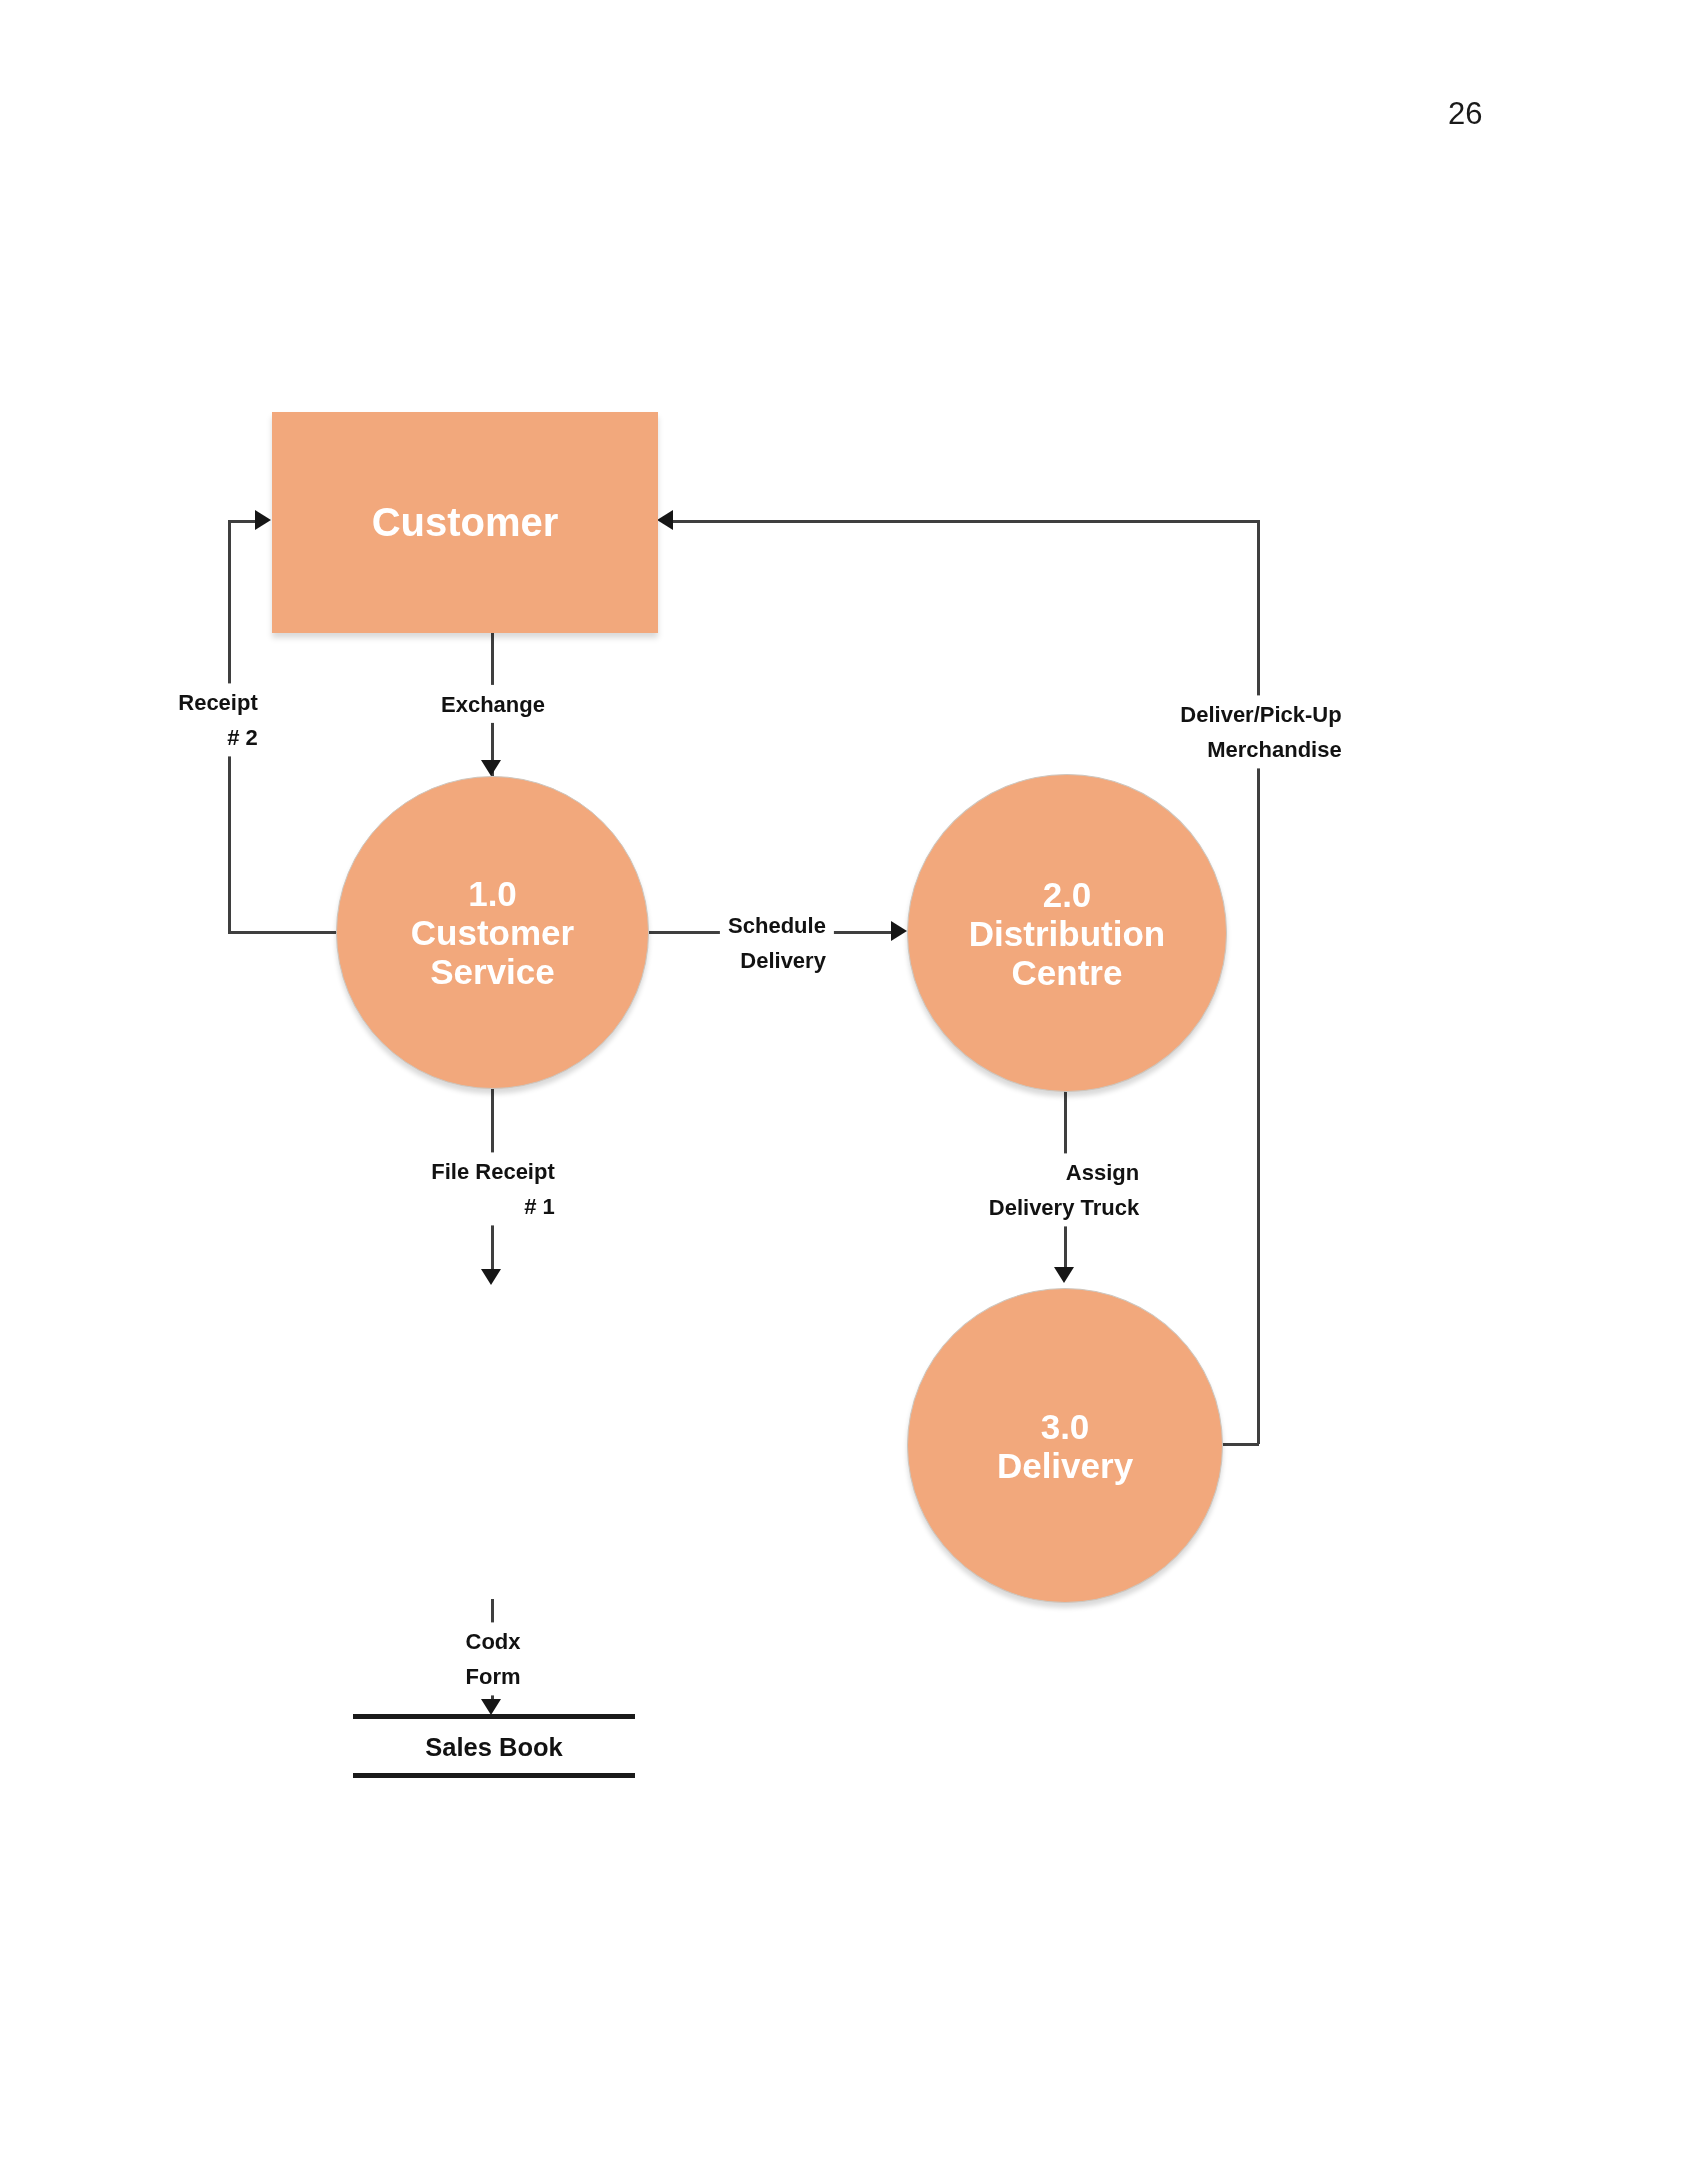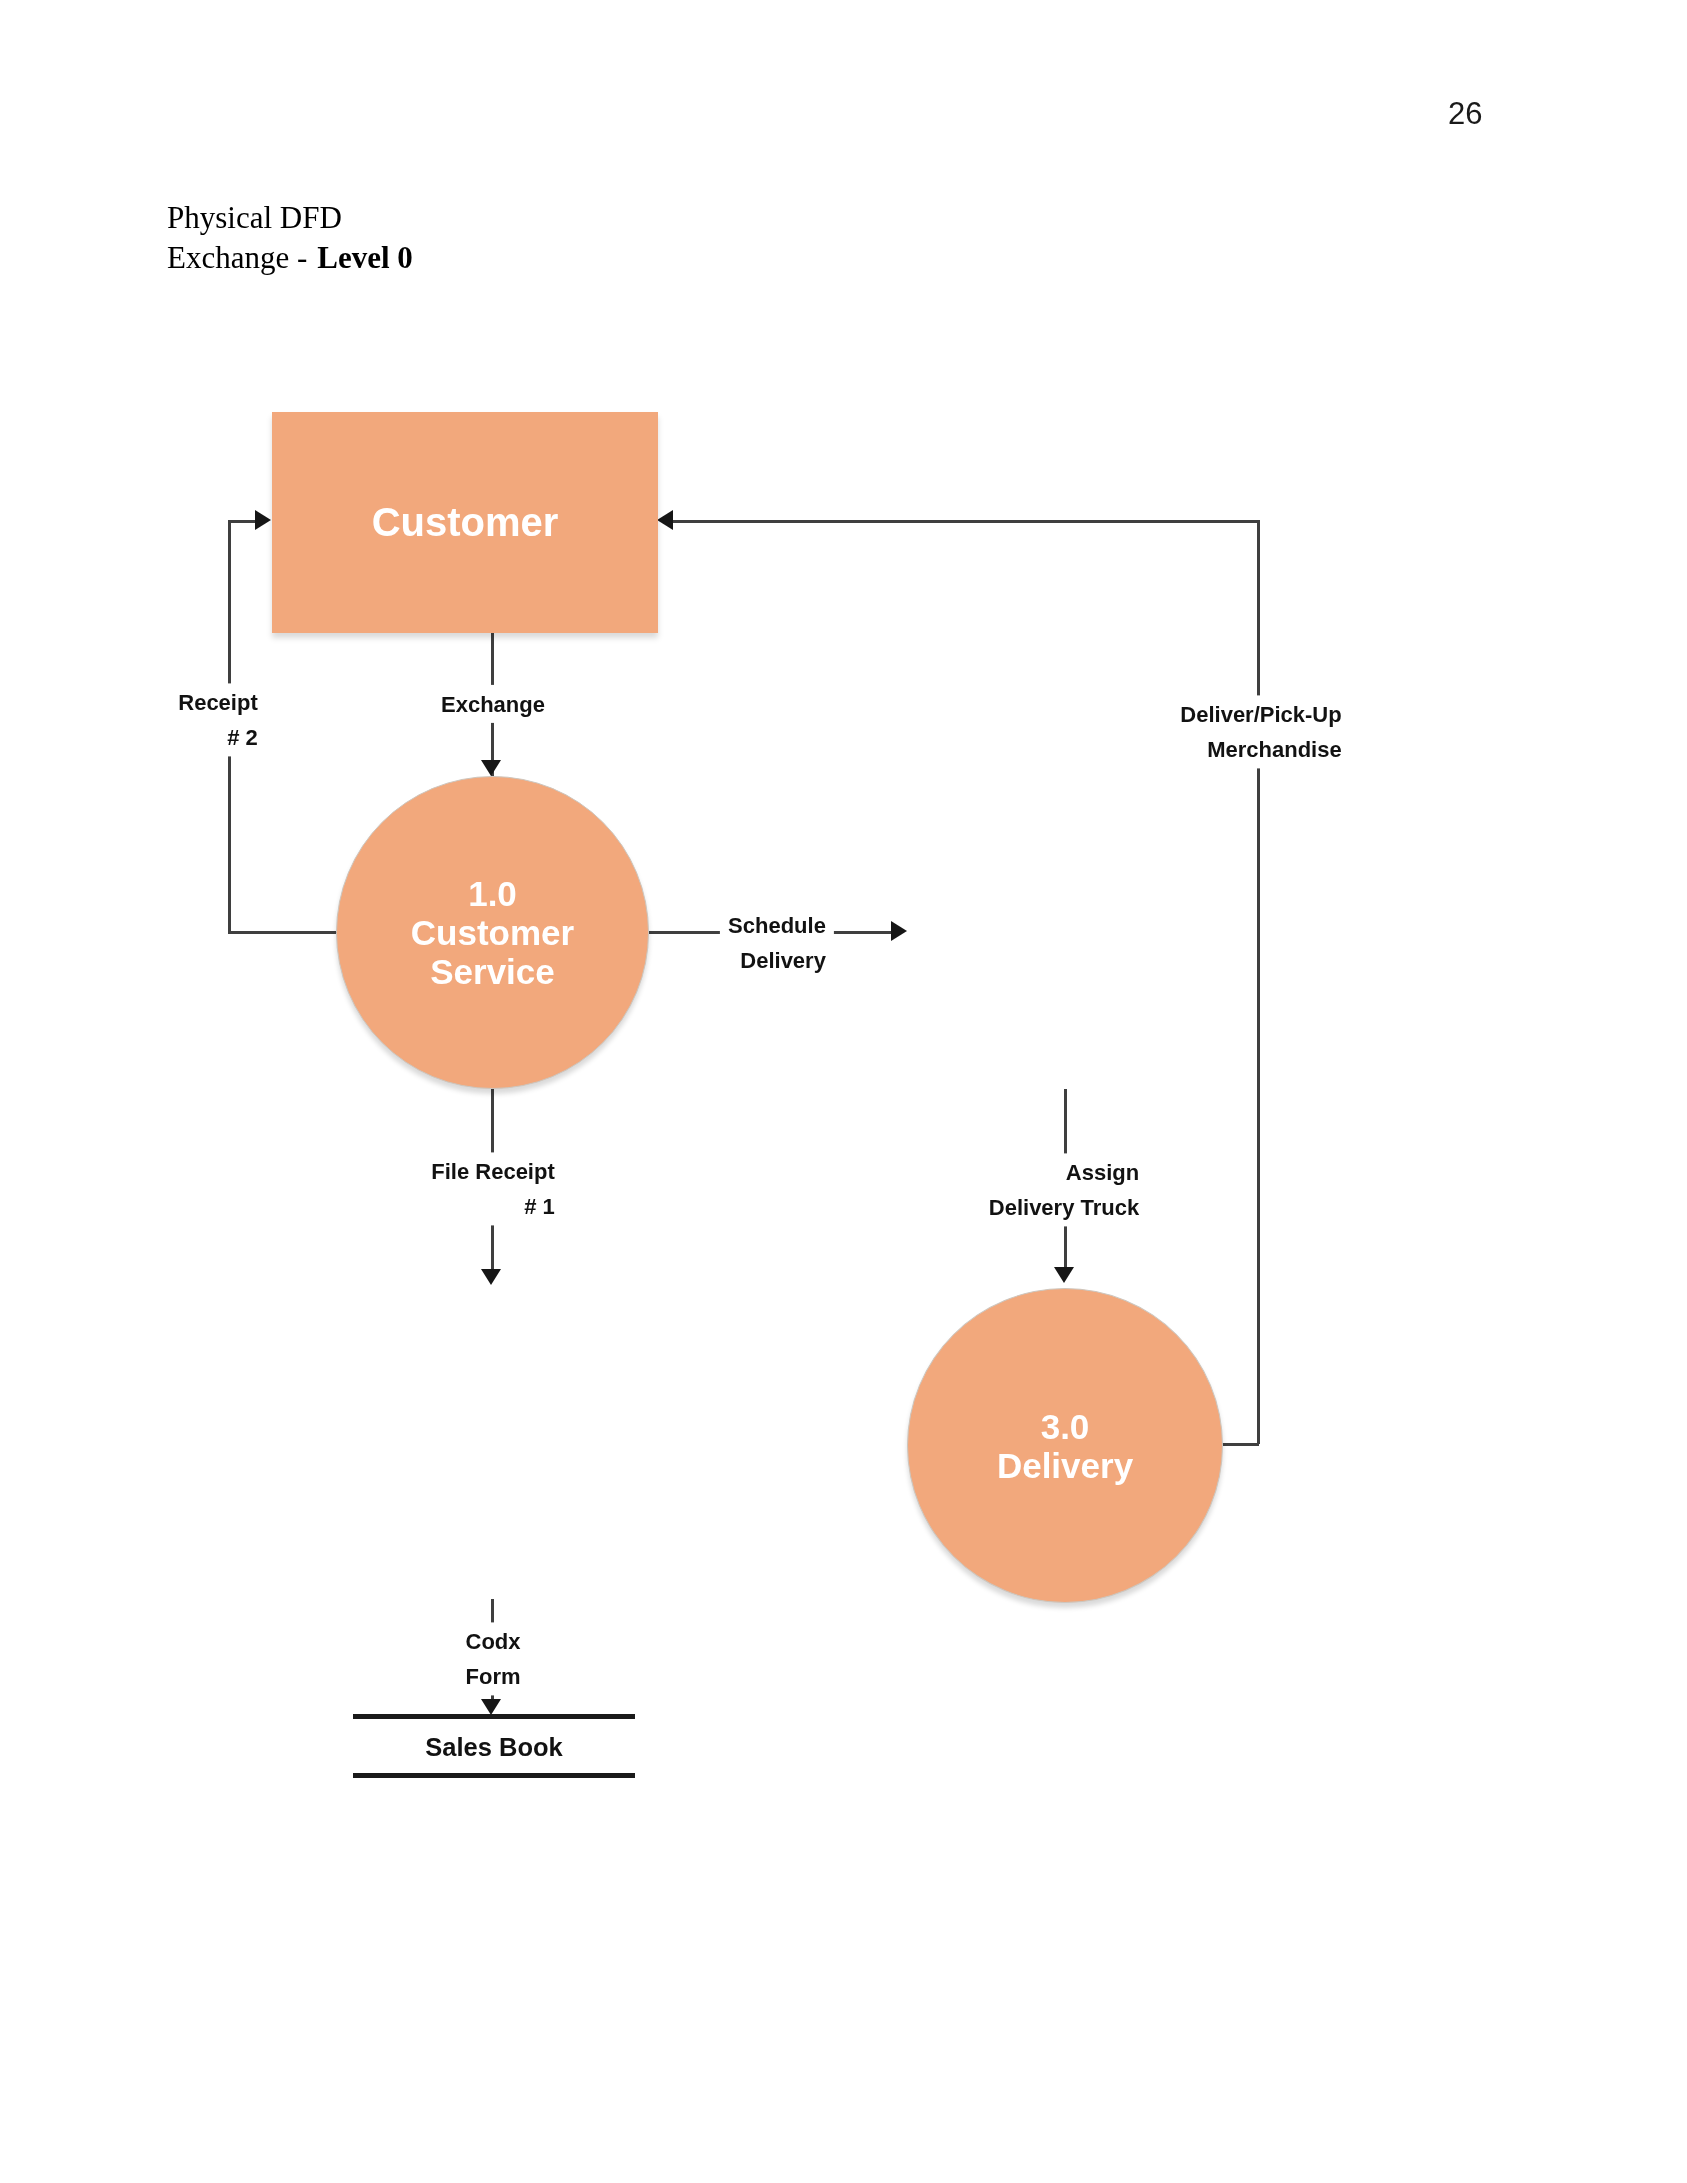--- a/index.html
+++ b/index.html
@@ -98,24 +98,20 @@
     color:var(--label-text);font-weight:bold;font-size:25.5px;white-space:nowrap;
   }
 </style>
 </head>
 <body>
 
 <div class="page">
 
   <div class="pagenum">26</div>
 
-  <div class="heading">
-    <div>Physical DFD</div>
-    <div><span>Exchange -</span><span class="bold">Level 0</span></div>
-  </div>
 
   <div class="ln ln-exchange"></div>
   <div class="ln ln-receipt-v"></div>
   <div class="ln ln-receipt-top"></div>
   <div class="ln ln-receipt-bot"></div>
   <div class="ln ln-schedule"></div>
   <div class="ln ln-deliver-top"></div>
   <div class="ln ln-deliver-v"></div>
   <div class="ln ln-deliver-bot"></div>
   <div class="ln ln-file"></div>
@@ -131,20 +127,25 @@
   <div class="ah down  ah-codx"></div>
 
   <div class="entity">
     <span>Customer</span>
   </div>
 
   <div class="process process-1">
     <span>1.0</span>
     <span>Customer</span>
     <span>Service</span>
+  </div>
+  <div class="process process-2">
+    <span>2.0</span>
+    <span>Distribution</span>
+    <span>Centre</span>
   </div>
   <div class="process process-3">
     <span>3.0</span>
     <span>Delivery</span>
   </div>
 
   <div class="flabel flabel-exchange">
     <div>Exchange</div>
   </div>
   <div class="flabel flabel-receipt">

